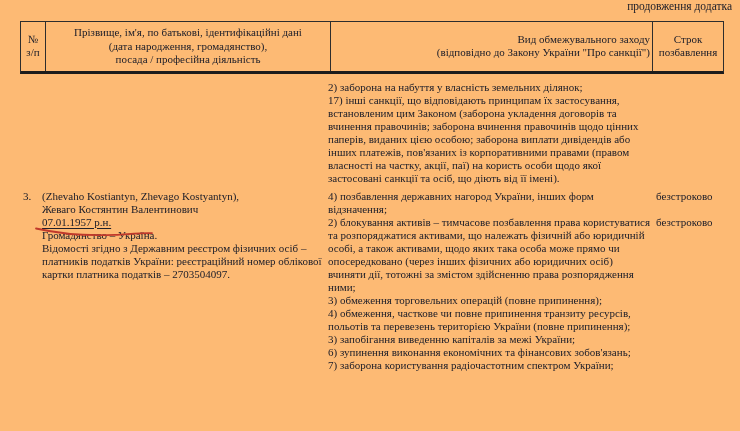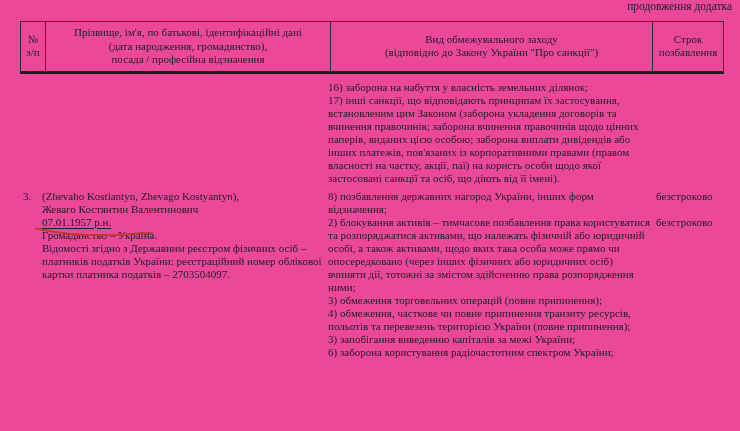--- a/index.html
+++ b/index.html
@@ -1,19 +1,19 @@
 <!DOCTYPE html>
 <html lang="uk"><head>
 <meta charset="utf-8">
 <style>
   html,body{margin:0;padding:0;background:#fff;}
   .page{
     position:relative;
     width:740px;height:431px;
-    background:#ec4899;
+    background:#fdba74;
     font-family:"Liberation Serif","DejaVu Serif",serif;
     color:#20202a;
     overflow:hidden;
   }
   .continuation{
     position:absolute;top:0;right:8px;
     font-size:11.5px;line-height:13px;
   }
   .sheet{
     position:absolute;left:20px;top:21px;width:704px;
@@ -30,21 +30,21 @@
     text-align:center;
     font-size:11px;line-height:13.5px;
     padding:4px 2px;
     min-height:41px;
     box-sizing:border-box;
     border-right:1px solid #2d2d2d;
   }
   .th:last-child{border-right:none;}
   .th-num{width:25px;flex:none;}
   .th-name{width:285px;flex:none;justify-content:center;}
-  .th-measure{width:322px;flex:none;}
+  .th-measure{width:322px;flex:none;text-align:right;}
   .th-term{flex:1;}
   
   .row{display:flex;font-size:11px;line-height:13px;}
   .row-a{margin-top:7px;}
   .row-b{margin-top:5px;}
   .cell-num{width:22px;flex:none;padding-left:3px;box-sizing:border-box;}
   .cell-name{width:286px;flex:none;padding-right:4px;box-sizing:border-box;}
   .cell-measures{flex:1;}
   .m-item{display:flex;}
   .m-text{width:327px;flex:none;padding-right:2px;box-sizing:border-box;}
@@ -71,38 +71,38 @@
   <div class="sheet">
 
     <div class="thead">
       <div class="th th-num">
         <div>№</div>
         <div>з/п</div>
       </div>
       <div class="th th-name">
         <div>Прізвище, ім'я, по батькові, ідентифікаційні дані</div>
         <div>(дата народження, громадянство),</div>
-        <div>посада / професійна відзначення</div>
+        <div>посада / професійна діяльність</div>
       </div>
       <div class="th th-measure">
         <div>Вид обмежувального заходу</div>
         <div>(відповідно до Закону України "Про санкції")</div>
       </div>
       <div class="th th-term">
         <div>Строк</div>
         <div>позбавлення</div>
       </div>
     </div>
 
     <div class="row row-a">
       <div class="cell-num"></div>
       <div class="cell-name"></div>
       <div class="cell-measures">
         <div class="m-item">
-          <div class="m-text">16) заборона на набуття у власність земельних ділянок;</div>
+          <div class="m-text">2) заборона на набуття у власність земельних ділянок;</div>
           <div class="m-term"></div>
         </div>
         <div class="m-item">
           <div class="m-text">17) інші санкції, що відповідають принципам їх застосування, встановленим цим Законом (заборона укладення договорів та вчинення правочинів; заборона вчинення правочинів щодо цінних паперів, виданих цією особою; заборона виплати дивідендів або інших платежів, пов'язаних із корпоративними правами (правом власності на частку, акції, паї) на користь особи щодо якої застосовані санкції та осіб, що діють від її імені).</div>
           <div class="m-term"></div>
         </div>
       </div>
     </div>
 
     <div class="row row-b">
@@ -114,40 +114,44 @@
           <span class="date-underlined">07.01.1957 р.н.</span>
           <svg class="red-stroke" viewBox="0 0 118 11" xmlns="http://www.w3.org/2000/svg">
             <path d="M1,2.5 C28,8.5 56,10 80,8.8 C96,7.9 110,6.6 117,7.2" fill="none" stroke="#c0392b" stroke-width="1.8" stroke-linecap="round"></path>
           </svg>
         </div>
         <div>Громадянство – Україна.</div>
         <div>Відомості згідно з Державним реєстром фізичних осіб – платників податків України: реєстраційний номер облікової картки платника податків – 2703504097.</div>
       </div>
       <div class="cell-measures">
         <div class="m-item">
-          <div class="m-text">8) позбавлення державних нагород України, інших форм відзначення;</div>
+          <div class="m-text">4) позбавлення державних нагород України, інших форм відзначення;</div>
           <div class="m-term">безстроково</div>
         </div>
         <div class="m-item">
           <div class="m-text">2) блокування активів – тимчасове позбавлення права користуватися та розпоряджатися активами, що належать фізичній або юридичній особі, а також активами, щодо яких така особа може прямо чи опосередковано (через інших фізичних або юридичних осіб) вчиняти дії, тотожні за змістом здійсненню права розпорядження ними;</div>
           <div class="m-term">безстроково</div>
         </div>
         <div class="m-item">
           <div class="m-text">3) обмеження торговельних операцій (повне припинення);</div>
           <div class="m-term"></div>
         </div>
         <div class="m-item">
           <div class="m-text">4) обмеження, часткове чи повне припинення транзиту ресурсів, польотів та перевезень територією України (повне припинення);</div>
           <div class="m-term"></div>
         </div>
         <div class="m-item">
           <div class="m-text">3) запобігання виведенню капіталів за межі України;</div>
           <div class="m-term"></div>
         </div>
         <div class="m-item">
-          <div class="m-text">6) заборона користування радіочастотним спектром України;</div>
+          <div class="m-text">6) зупинення виконання економічних та фінансових зобов'язань;</div>
+          <div class="m-term"></div>
+        </div>
+        <div class="m-item">
+          <div class="m-text">7) заборона користування радіочастотним спектром України;</div>
           <div class="m-term"></div>
         </div>
       </div>
     </div>
 
   </div>
 </div>
 
 </body></html>

